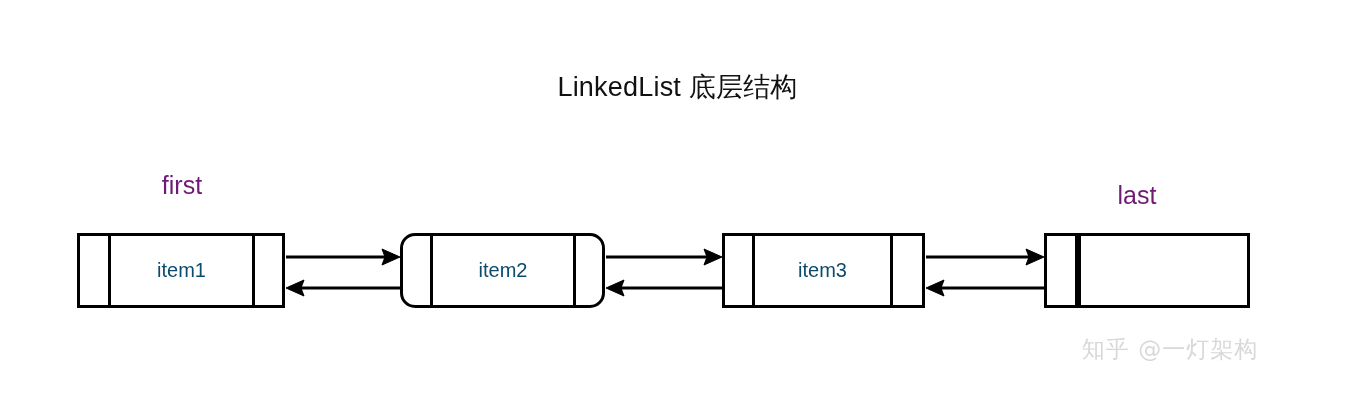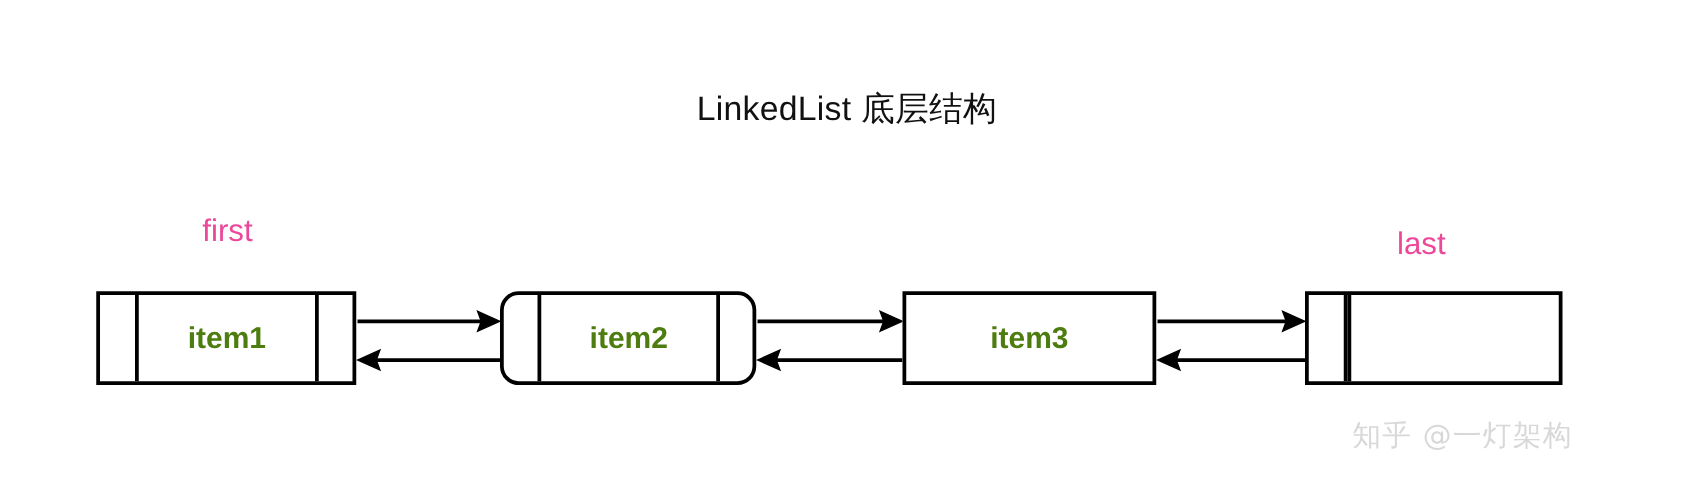--- a/index.html
+++ b/index.html
@@ -36,21 +36,21 @@
     letter-spacing: 0.2px;
     color: #111111;
     white-space: nowrap;
   }
 
   
   .ptr-label {
     position: absolute;
     font-size: 25px;
     line-height: 30px;
-    color: #ec4899;
+    color: #701a75;
     text-align: center;
     white-space: nowrap;
   }
   .ptr-label.first { left: 132px; top: 170px; width: 100px; }
   .ptr-label.last  { left: 1087px; top: 180px; width: 100px; }
 
   
   .node {
     position: absolute;
     top: 233px;
@@ -68,36 +68,35 @@
     justify-content: center;
   }
   .node .cell.prev {
     border-right: 3px solid #000000;
   }
   .node .cell.next {
     border-left: 3px solid #000000;
   }
   .node .cell.data {
     flex: 1 1 auto;
-    font-size: 24px;
-    color: #4d7c0f;
-    white-space: nowrap;
-    font-weight: bold;
+    font-size: 20px;
+    color: #0c4a6e;
+    white-space: nowrap;
   }
 
   
   #node-1 { left: 77px;   width: 208px; }
   #node-1 .cell.prev { width: 31px; }
   #node-1 .cell.next { width: 30px; }
 
   #node-2 { left: 400px;  width: 205px; border-radius: 15px; }
   #node-2 .cell.prev { width: 30px; }
   #node-2 .cell.next { width: 29px; }
 
-  #node-3 { left: 722px;  width: 203px; flex-direction: column; }
+  #node-3 { left: 722px;  width: 203px; }
   #node-3 .cell.prev { width: 30px; }
   #node-3 .cell.next { width: 32px; }
 
   #node-4 { left: 1044px; width: 206px; }
   #node-4 .cell.prev { width: 31px; }
   #node-4 .cell.next { width: 34px; }
 
   
   .link {
     position: absolute;

